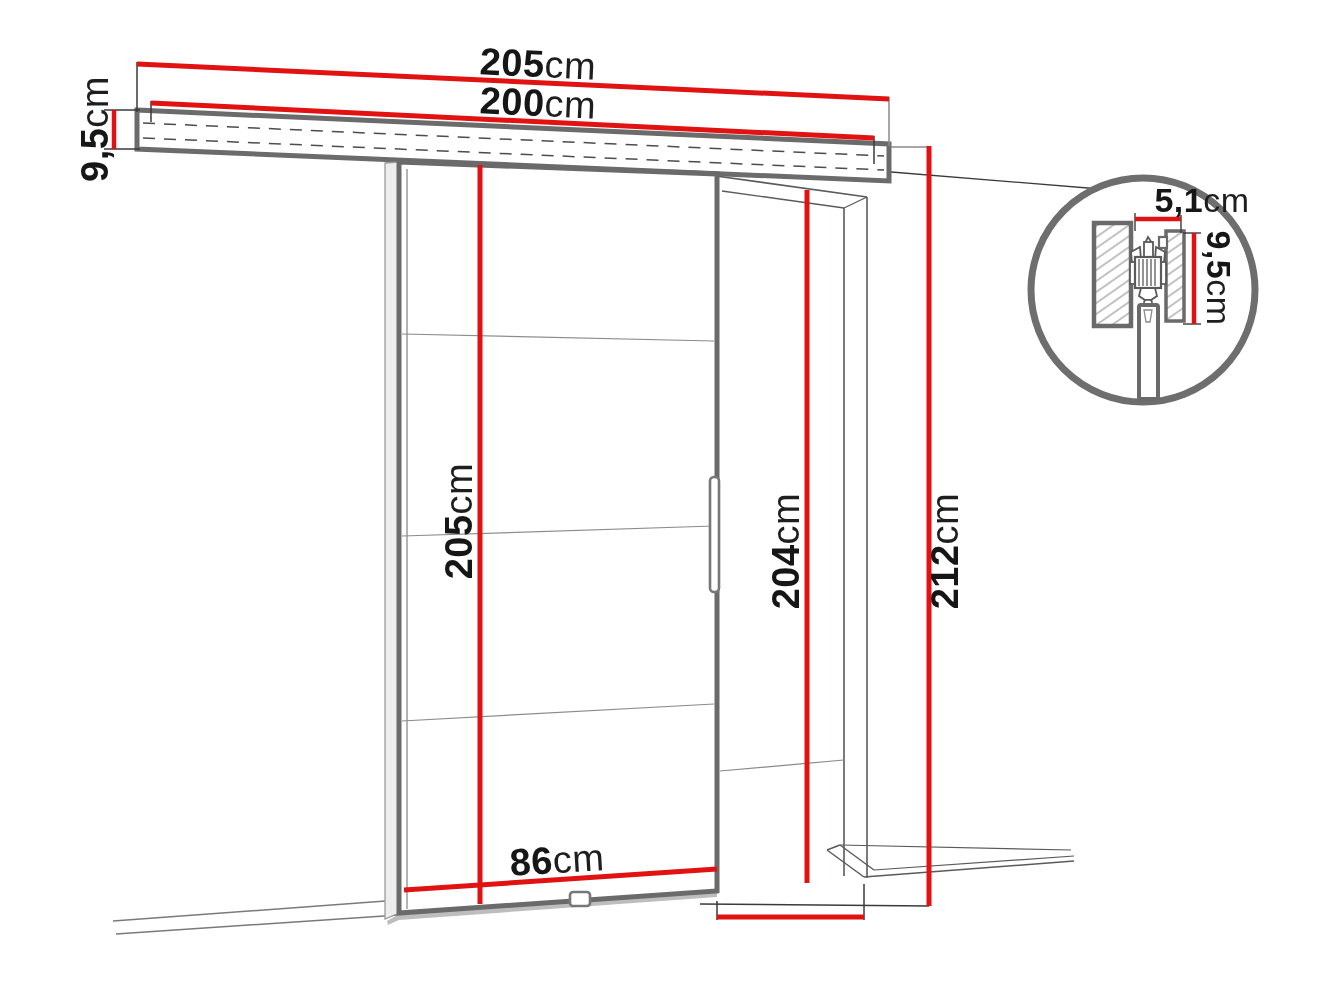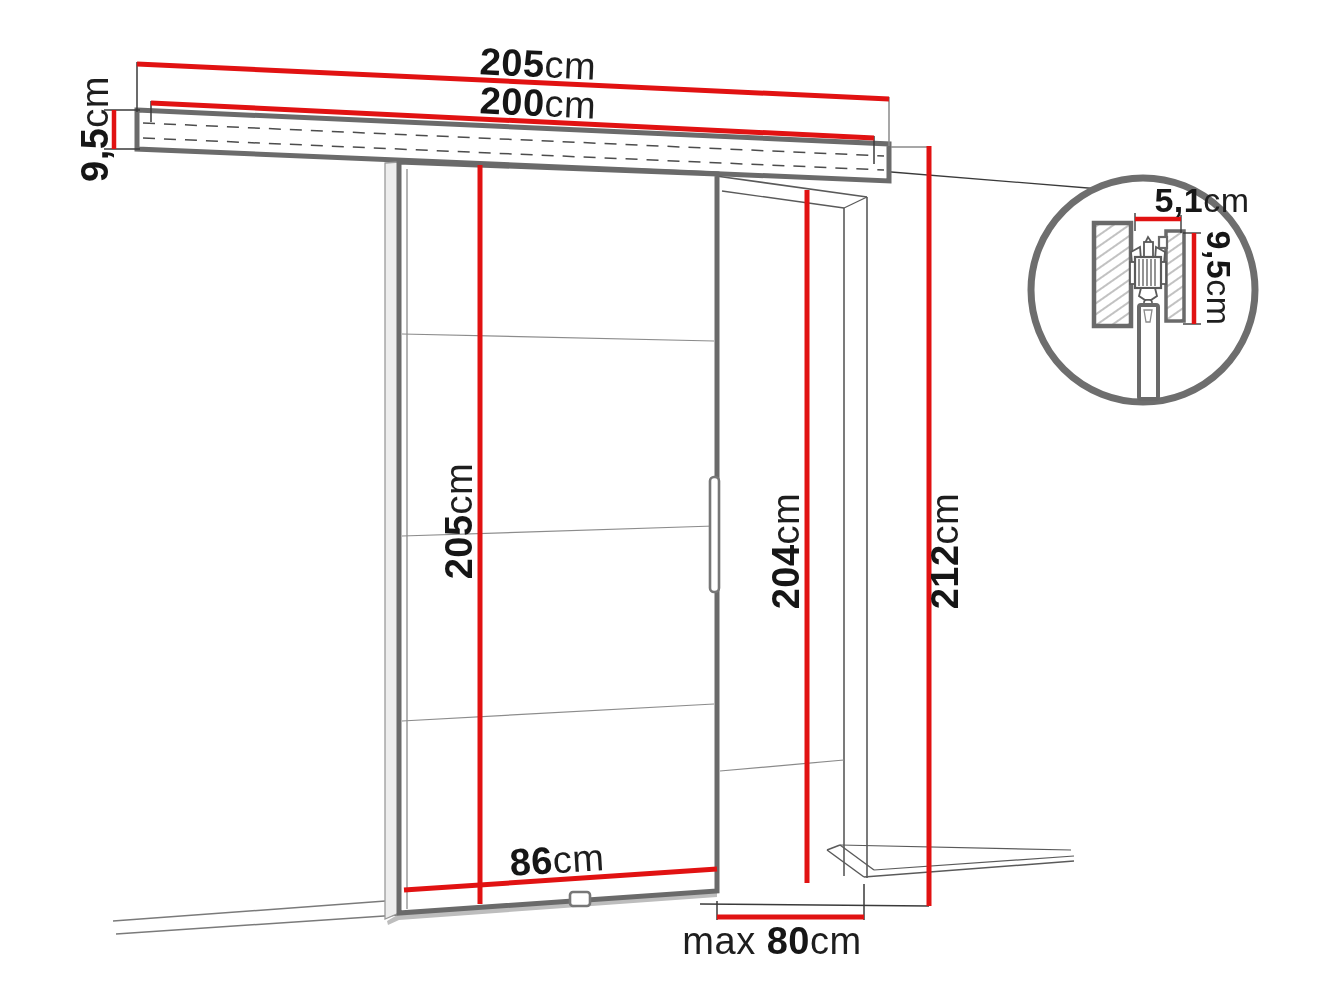--- a/index.html
+++ b/index.html
@@ -148,23 +148,20 @@
 </div>
 <div class="dim-label r-86" style="left:557px;top:860px;">
   <b>86</b><span class="unit">cm</span>
 </div>
 <div class="dim-label r-ccw" style="left:786px;top:551px;">
   <b>204</b><span class="unit">cm</span>
 </div>
 <div class="dim-label r-ccw" style="left:945px;top:551px;">
   <b>212</b><span class="unit">cm</span>
 </div>
-<div class="dim-label r-none" style="left:772px;top:941px;">
-  <span class="pfx">max </span><b>80</b><span class="unit">cm</span>
-</div>
 <div class="dim-label sm r-none" style="left:1184px;top:200px;margin-left:18px;">
   <b>5,1</b><span class="unit">cm</span>
 </div>
 <div class="dim-label sm r-cw" style="left:1219px;top:278px;">
   <b>9,5</b><span class="unit">cm</span>
 </div>
 
 </div>
 
 </body></html>

